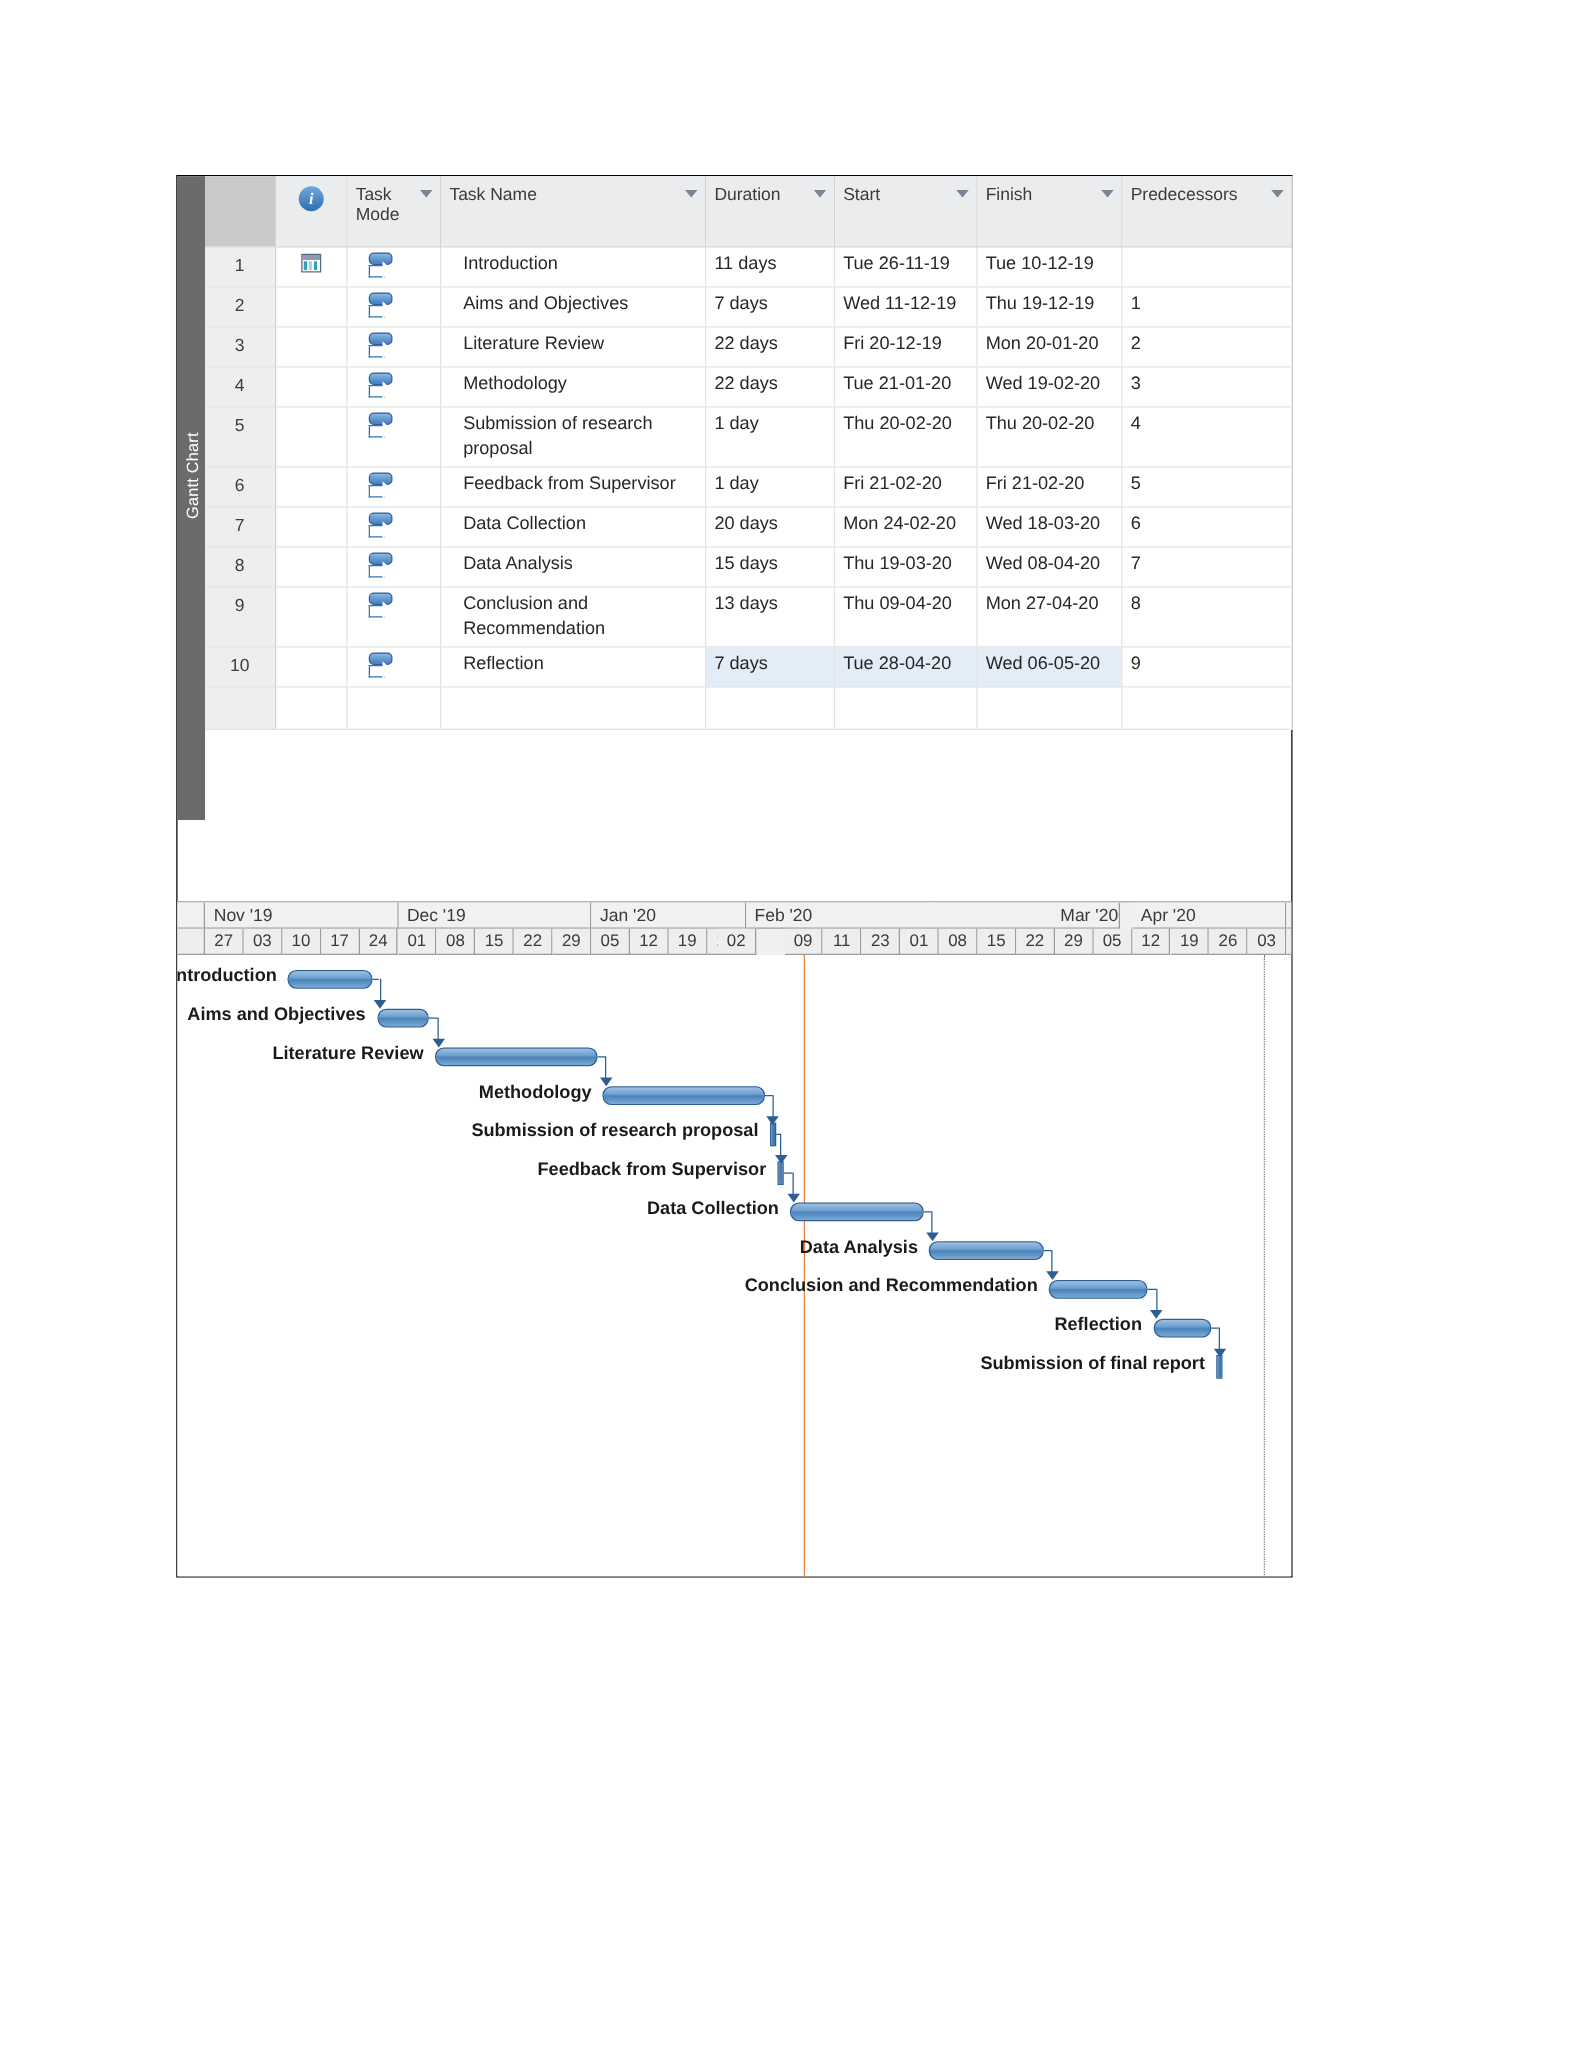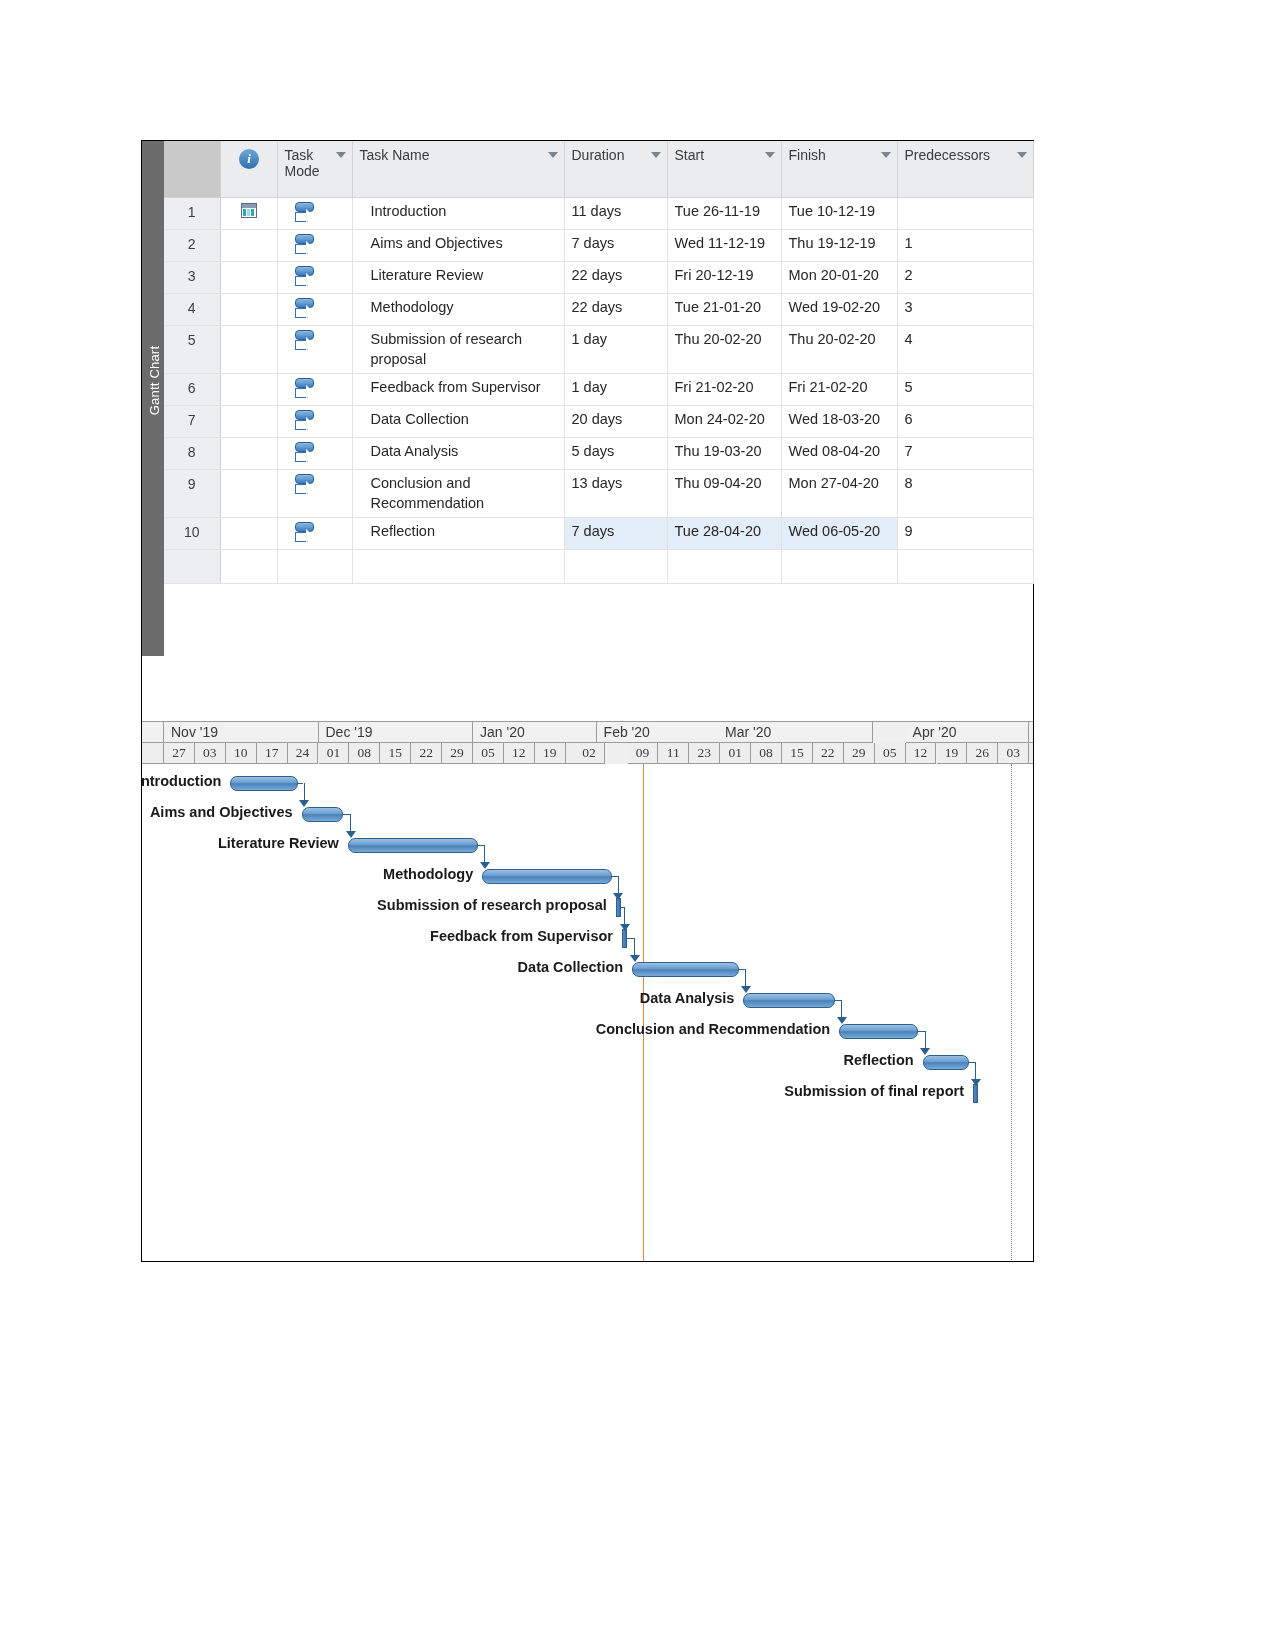--- a/index.html
+++ b/index.html
@@ -82,21 +82,21 @@
   .cal-icon:after{content:"";position:absolute;left:1px;top:5px;right:1px;bottom:1px;
       background:
         linear-gradient(to right,#2aa6bf 0 3px,#fff 3px 4px,#9fd8e4 4px 7px,#fff 7px 8px,#2aa6bf 8px 11px,#fff 11px 12px,#9fd8e4 12px 14px);
   }
 
   
   .tl{position:absolute;left:142px;top:721px;width:891px;height:540px;background:#fff;
       border-top:1px solid #9a9a9a;box-sizing:border-box;overflow:hidden;}
   .tl-head{position:absolute;left:0;top:0;width:891px;height:42px;background:#f0f0f0;}
   .tl-months{position:absolute;left:0;top:0;height:21px;width:891px;}
-  .tl-weeks{position:absolute;left:0;top:21px;height:21px;width:1071px;font-family:Liberation Serif, serif;}
+  .tl-weeks{position:absolute;left:0;top:21px;height:21px;width:1071px;}
   .mcell{position:absolute;top:0;height:21px;box-sizing:border-box;
          border-right:1px solid #9b9b9b;border-bottom:1px solid #9b9b9b;
          background:#f1f1f1;font-size:14px;color:#3a3a3a;padding-left:7px;line-height:20px;
          white-space:nowrap;overflow:hidden;}
   .wcell{position:absolute;top:0;height:21px;box-sizing:border-box;
          border-right:1px solid #9b9b9b;border-bottom:1px solid #9b9b9b;
          background:#eeeeee;font-size:13.5px;color:#3a3a3a;text-align:center;line-height:20px;}
   .tl-body{position:absolute;left:0;top:42px;width:891px;height:498px;background:#fff;}
 
   .today-line{position:absolute;top:0;width:1px;background:#e8813a;height:498px;}
@@ -240,21 +240,21 @@
           <td class="dur-cell">20 days</td>
           <td class="start-cell">Mon 24-02-20</td>
           <td class="fin-cell">Wed 18-03-20</td>
           <td class="pred-cell">6</td>
         </tr>
         <tr>
           <td class="id-cell">8</td>
           <td class="ind-cell"></td>
           <td class="mode-cell"><span class="mode-icon"><span class="mbar"></span><span class="marr"></span><span class="mtip2"></span><span class="mtip"></span></span></td>
           <td class="name-cell">Data Analysis</td>
-          <td class="dur-cell">5 days</td>
+          <td class="dur-cell">15 days</td>
           <td class="start-cell">Thu 19-03-20</td>
           <td class="fin-cell">Wed 08-04-20</td>
           <td class="pred-cell">7</td>
         </tr>
         <tr>
           <td class="id-cell">9</td>
           <td class="ind-cell"></td>
           <td class="mode-cell"><span class="mode-icon"><span class="mbar"></span><span class="marr"></span><span class="mtip2"></span><span class="mtip"></span></span></td>
           <td class="name-cell">Conclusion and Recommendation</td>
           <td class="dur-cell">13 days</td>
@@ -286,21 +286,21 @@
   </table>
 
   <div class="tl">
     <div class="tl-head">
       <div class="tl-months" id="tl-months">
           <div class="mcell" style="left: 0px; width: 22px;"></div>
           <div class="mcell" style="left: 22px; width: 154.5px;"><span>Nov '19</span></div>
           <div class="mcell" style="left: 176.5px; width: 154.5px;"><span>Dec '19</span></div>
           <div class="mcell" style="left: 331px; width: 123.6px;"><span>Jan '20</span></div>
           <div class="mcell" style="left: 454.6px; width: 154.5px;"><span>Feb '20</span></div>
-          <div class="mcell" style="left: 576px; width: 154.5px;"><span>Mar '20</span></div>
+          <div class="mcell" style="left: 599px; width: 154.5px; text-align: right;"><span>Mar '20</span></div>
           <div class="mcell" style="left: 763.6px; width: 123.6px;"><span>Apr '20</span></div>
           <div class="mcell" style="left: 887.2px; width: 92.7px;"></div>
         </div>
       <div class="tl-weeks" id="tl-weeks">
           <div class="wcell" style="left: 0px; width: 22px;"></div>
           <div class="wcell" style="left: 22px; width: 30.9px;"><span>27</span></div>
           <div class="wcell" style="left: 52.9px; width: 30.9px;"><span>03</span></div>
           <div class="wcell" style="left: 83.8px; width: 30.9px;"><span>10</span></div>
           <div class="wcell" style="left: 114.7px; width: 30.9px;"><span>17</span></div>
           <div class="wcell" style="left: 145.6px; width: 30.9px;"><span>24</span></div>

